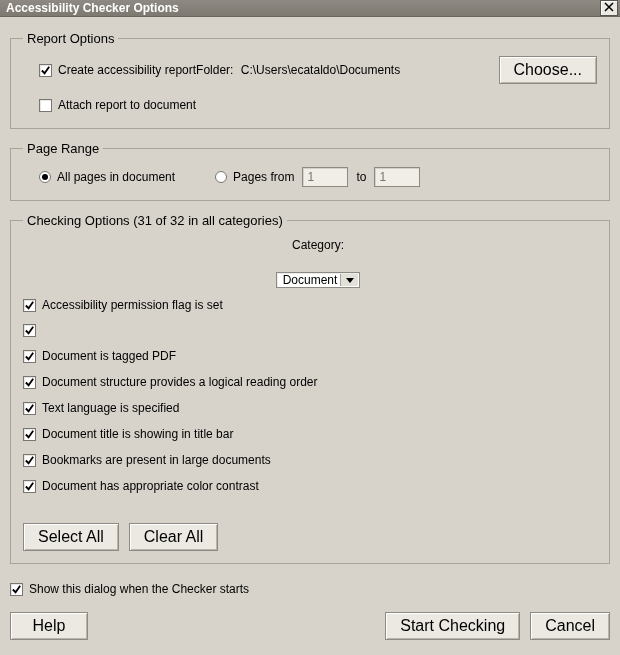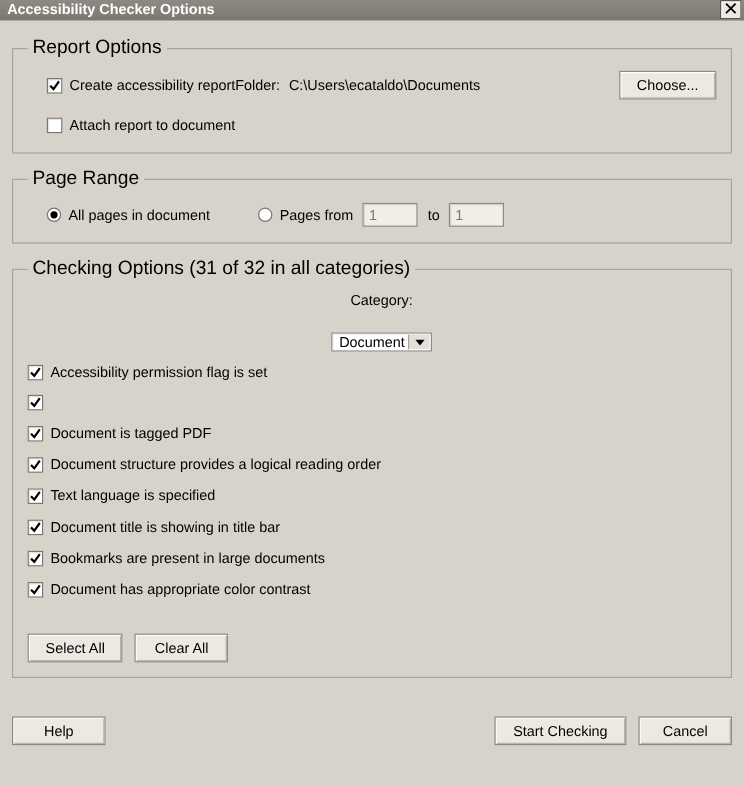--- a/index.html
+++ b/index.html
@@ -51,21 +51,21 @@
     display: flex;
     flex-direction: column;
   }
   fieldset.group {
     border: 1px solid #a7a39b;
     margin: 0 0 12px 0;
     padding: 10px 12px 12px 12px;
     position: relative;
   }
   fieldset.group legend {
-    font-size: 16px;
+    font-size: 13px;
     padding: 0 4px;
     background: #d7d3cb;
     color: #000;
   }
   .row {
     display: flex;
     align-items: center;
     gap: 8px;
     min-height: 22px;
     padding-left: 16px;
@@ -101,21 +101,21 @@
     width: 6px; height: 6px;
     background: #000;
     border-radius: 50%;
   }
   .btn {
     background: #ece9e2;
     border: 1px solid #8e8a83;
     box-shadow: inset 1px 1px 0 #fff, inset -1px -1px 0 #b9b5ad;
     padding: 4px 14px;
     font-family: inherit;
-    font-size: 12px;
+    font-size: 16px;
     cursor: pointer;
     min-width: 78px;
     text-align: center;
   }
   .btn-wide { min-width: 110px; }
   .text-input {
     height: 20px;
     border: 1px solid #8e8a83;
     background: #fff;
     padding: 1px 4px;
@@ -318,20 +318,28 @@
           </label>
         </div>
 
       <div class="btn-row">
         <button class="btn">Select All</button>
         <button class="btn">Clear All</button>
       </div>
     </fieldset>
 
     <div class="footer">
+      <label class="checkbox checked">
+        <span class="cb-box">
+          <svg viewBox="0 0 12 12">
+              <path d="M2 6 L5 9 L10 2" stroke="#000" stroke-width="2" fill="none"></path>
+            </svg>
+        </span>
+        <span>Show this dialog when the Checker starts</span>
+      </label>
 
       <div class="footer-buttons">
         <button class="btn">Help</button>
         <span class="spacer"></span>
         <button class="btn btn-wide">Start Checking</button>
         <button class="btn">Cancel</button>
       </div>
     </div>
 
   </div>

